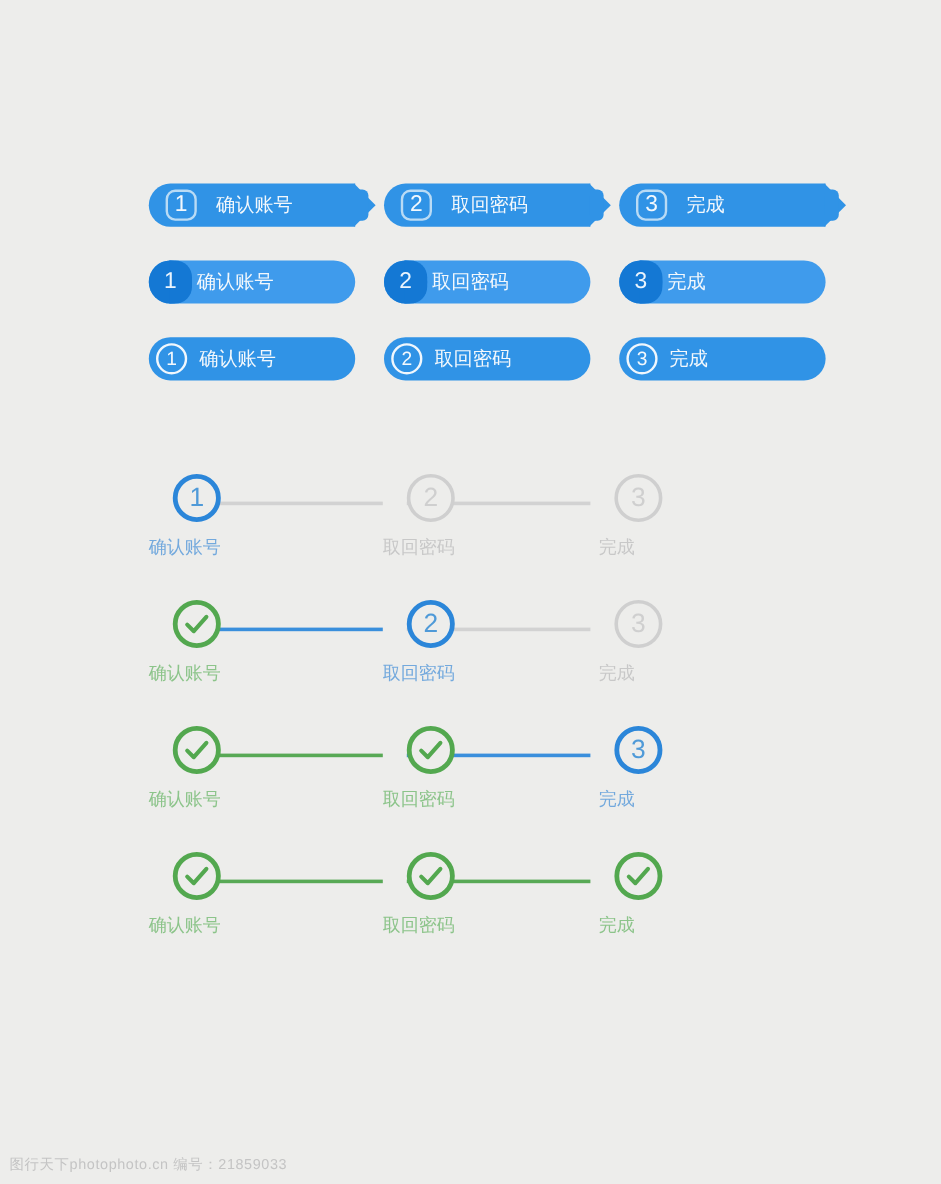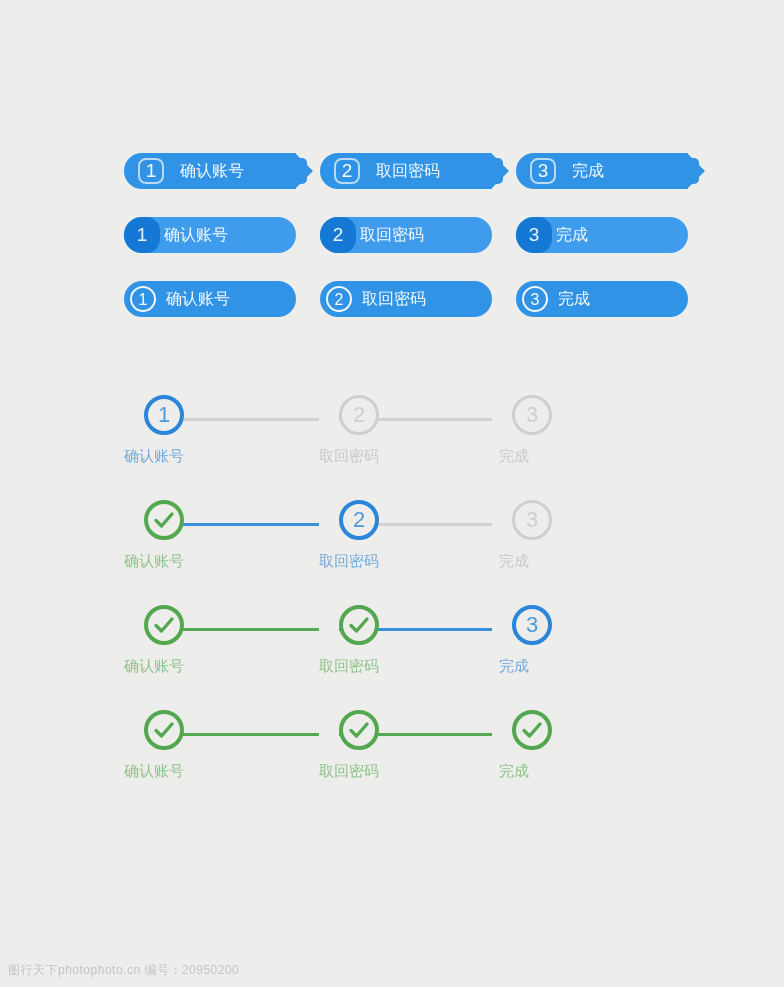--- a/index.html
+++ b/index.html
@@ -403,13 +403,13 @@
         </span>
       </div>
     </div>
     <div class="caption c1 done">确认账号</div>
     <div class="caption c2 done">取回密码</div>
     <div class="caption c3 done">完成</div>
   </div>
 
 </div>
 
-<div class="watermark">图行天下photophoto.cn  编号：20950200</div>
+<div class="watermark">图行天下photophoto.cn  编号：21859033</div>
 
 </body></html>

